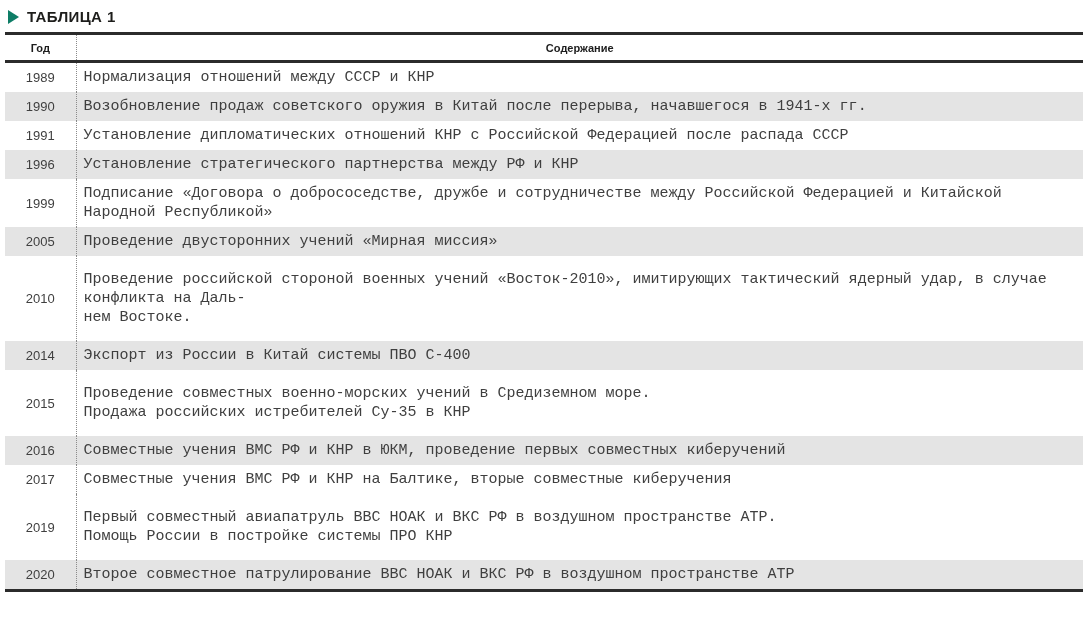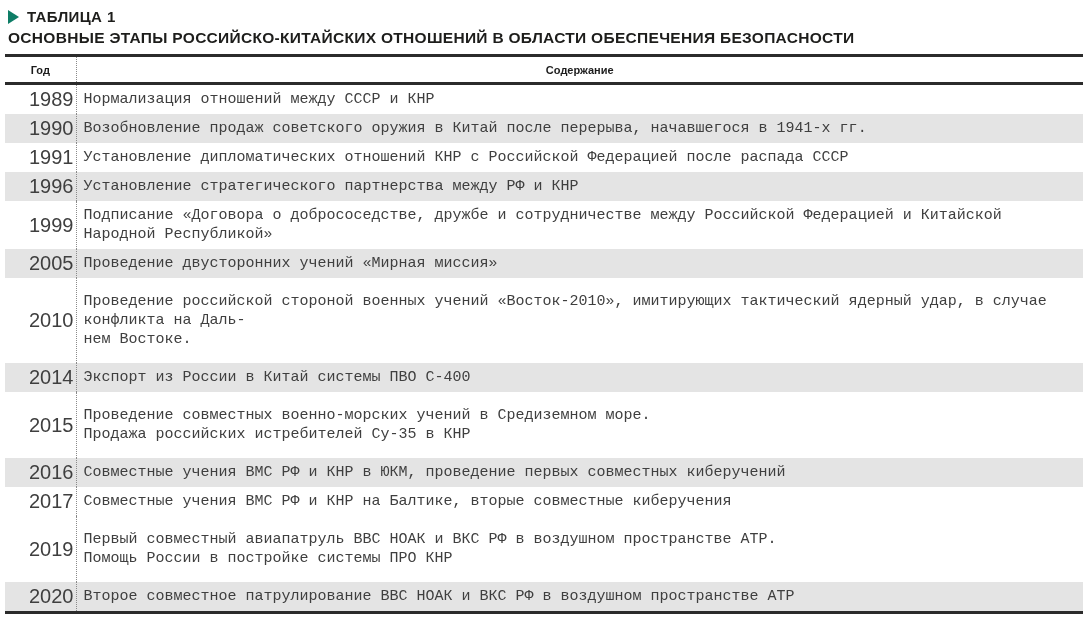--- a/index.html
+++ b/index.html
@@ -43,43 +43,42 @@
     border-bottom:3px solid var(--rule);
   }
   thead th{
     border-bottom:3px solid var(--rule);
     font-size:11px;font-weight:bold;color:#1C1C1C;
     padding:4px 2px;height:28px;text-align:center;
   }
   th.col-year{width:71px;}
   th.col-content,td.content{border-left:1px dotted #8A8A8A;}
   td.year{
-    text-align:right;vertical-align:middle;
-    font-size:20px;color:var(--body-text);
+    text-align:center;vertical-align:middle;
+    font-size:13px;color:var(--body-text);
     padding:2px;
   }
   td.content{
     font-size:15px;line-height:19px;color:var(--body-text);
     padding:5px 8px 5px 7px;vertical-align:middle;
   }
   tr.multi td.content{padding-top:14px;padding-bottom:14px;margin-top:8px;}
   tr.shaded{background:var(--row-shade);}
   .content-line{white-space:normal;font-family:Liberation Mono, monospace;}
 </style>
 </head>
 <body>
 
 <div class="page">
 
   <div class="caption">
     <div class="caption-line1">
       <span class="tri"></span>
       <span>ТАБЛИЦА 1</span>
     </div>
-    <div class="caption-title">ОСНОВНЫЕ ЭТАПЫ РОССИЙСКО-КИТАЙСКИХ ОТНОШЕНИЙ В ОБЛАСТИ ОБЕСПЕЧЕНИЯ БЕЗОПАСНОСТИ</div>
   </div>
 
   <table>
     <thead>
       <tr>
         <th class="col-year">Год</th>
         <th class="col-content">Содержание</th>
       </tr>
     </thead>
     <tbody id="rows-body">

